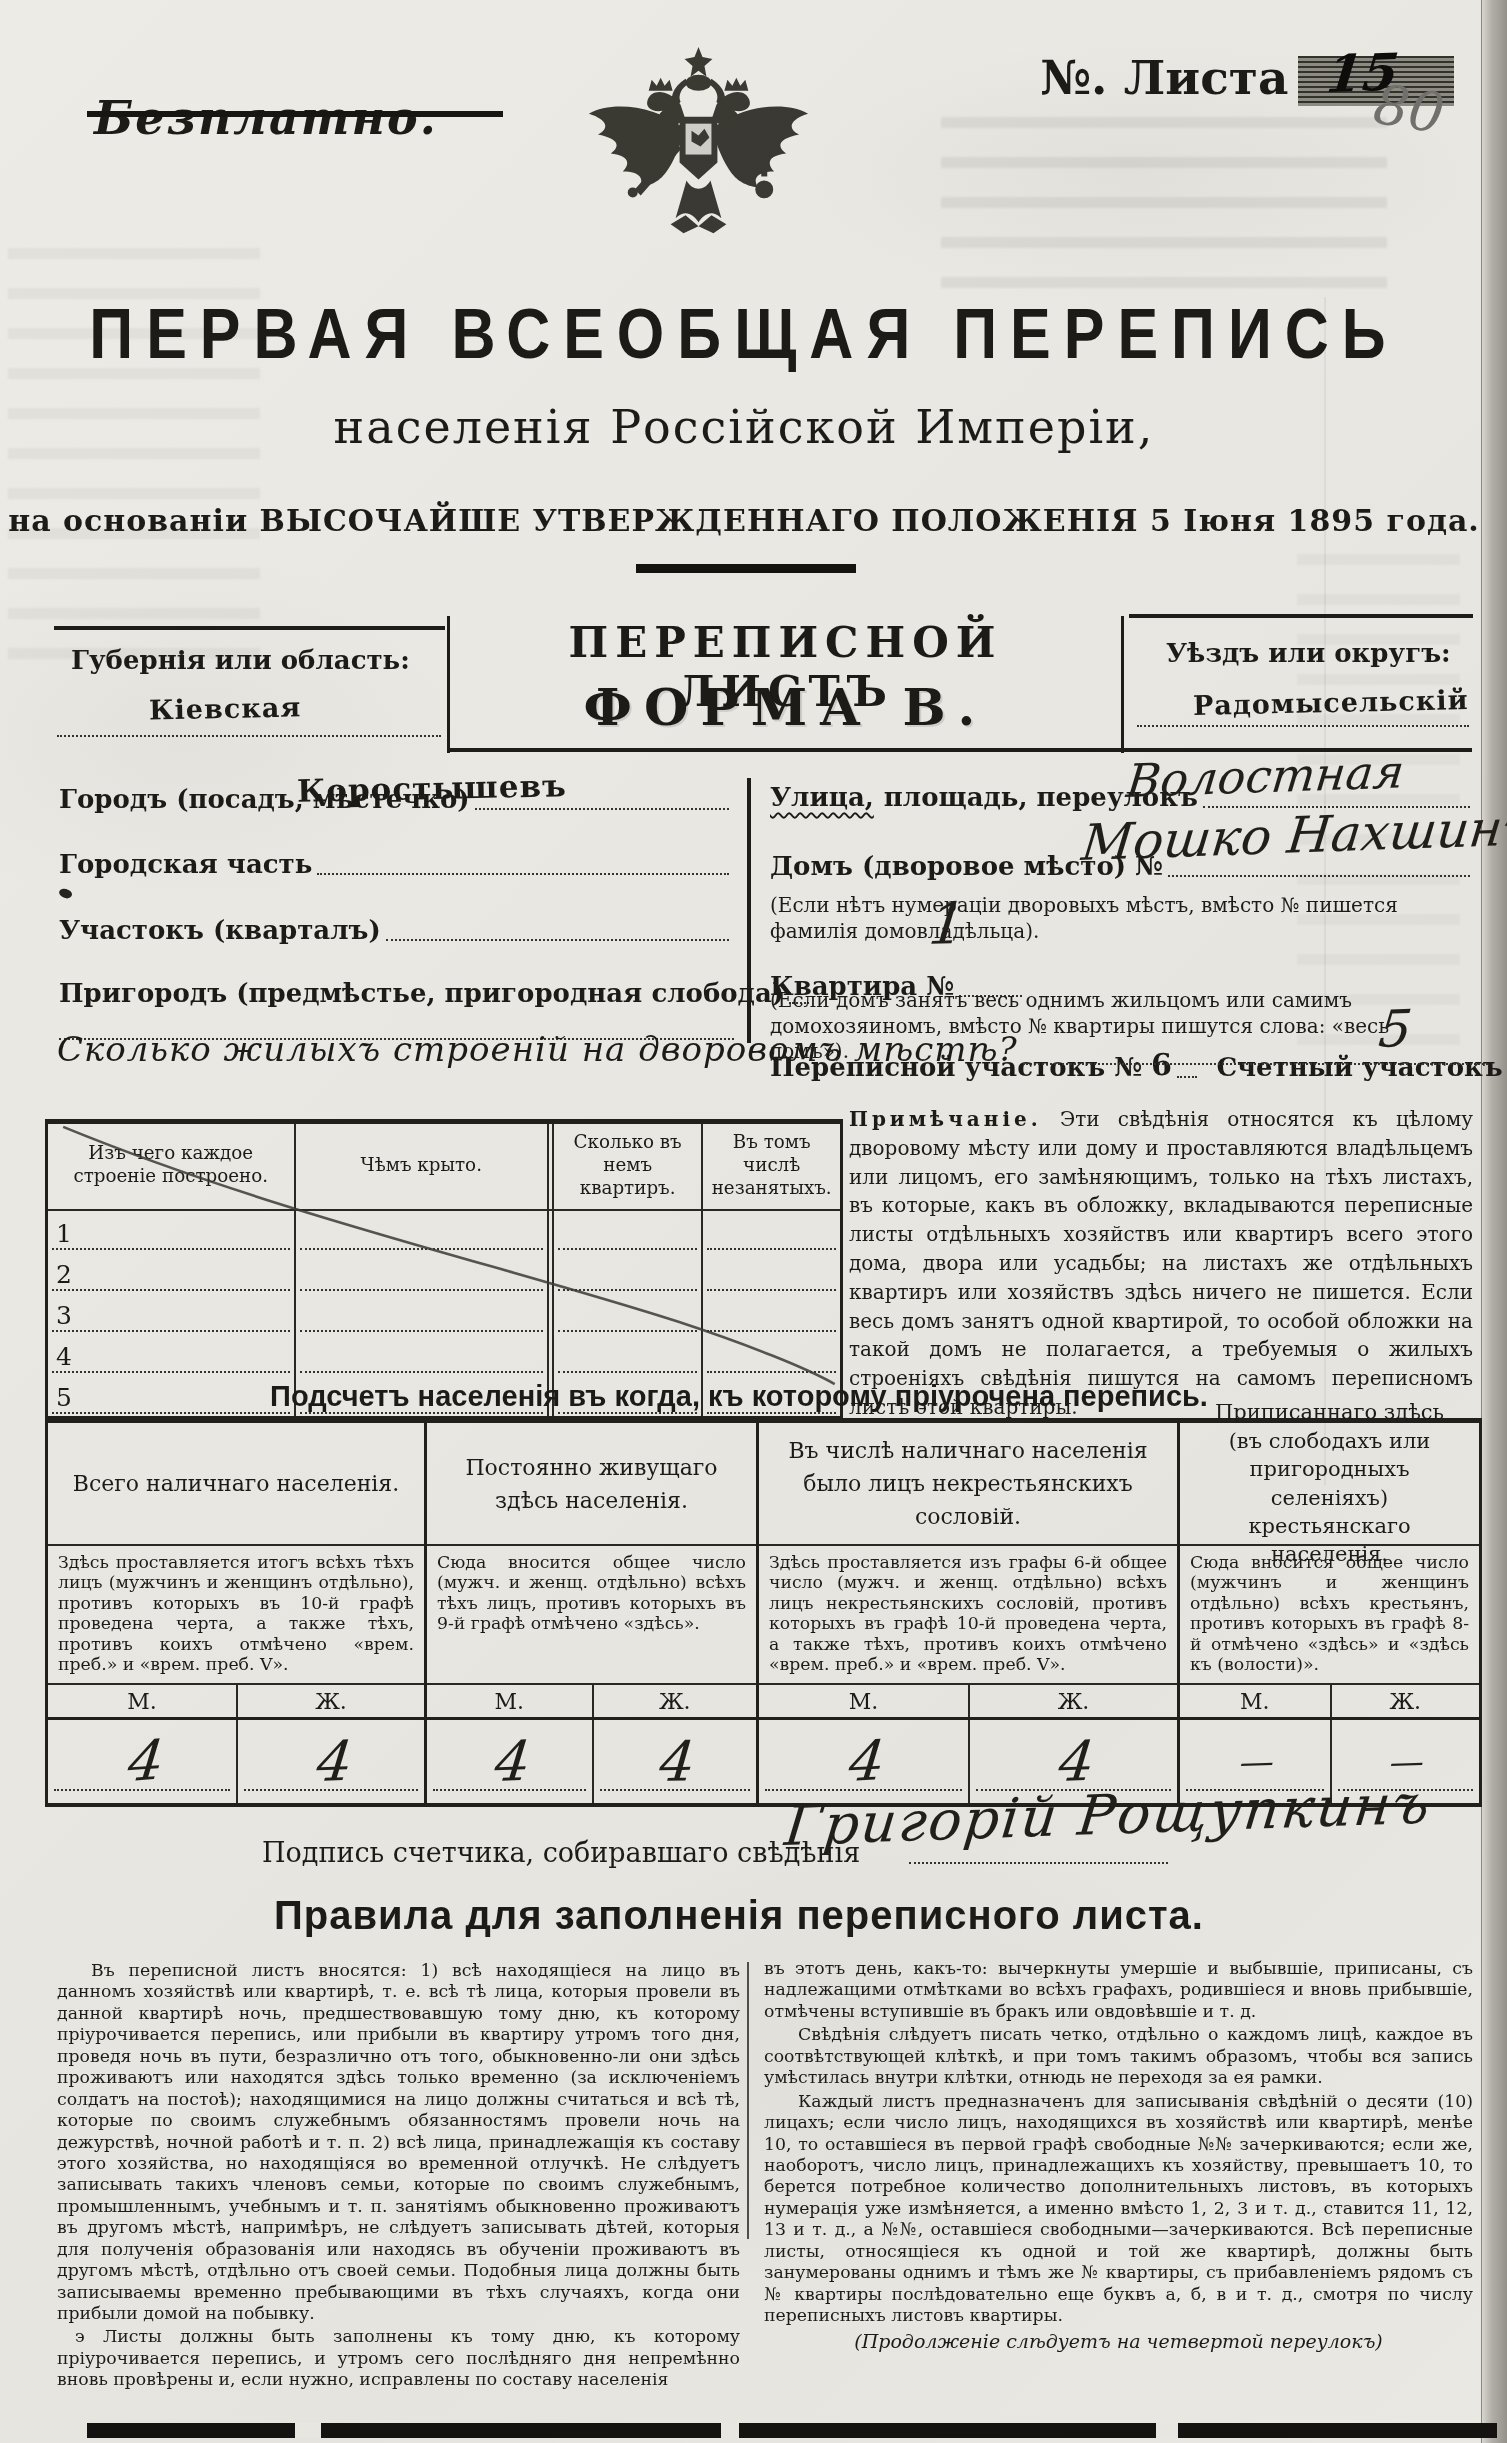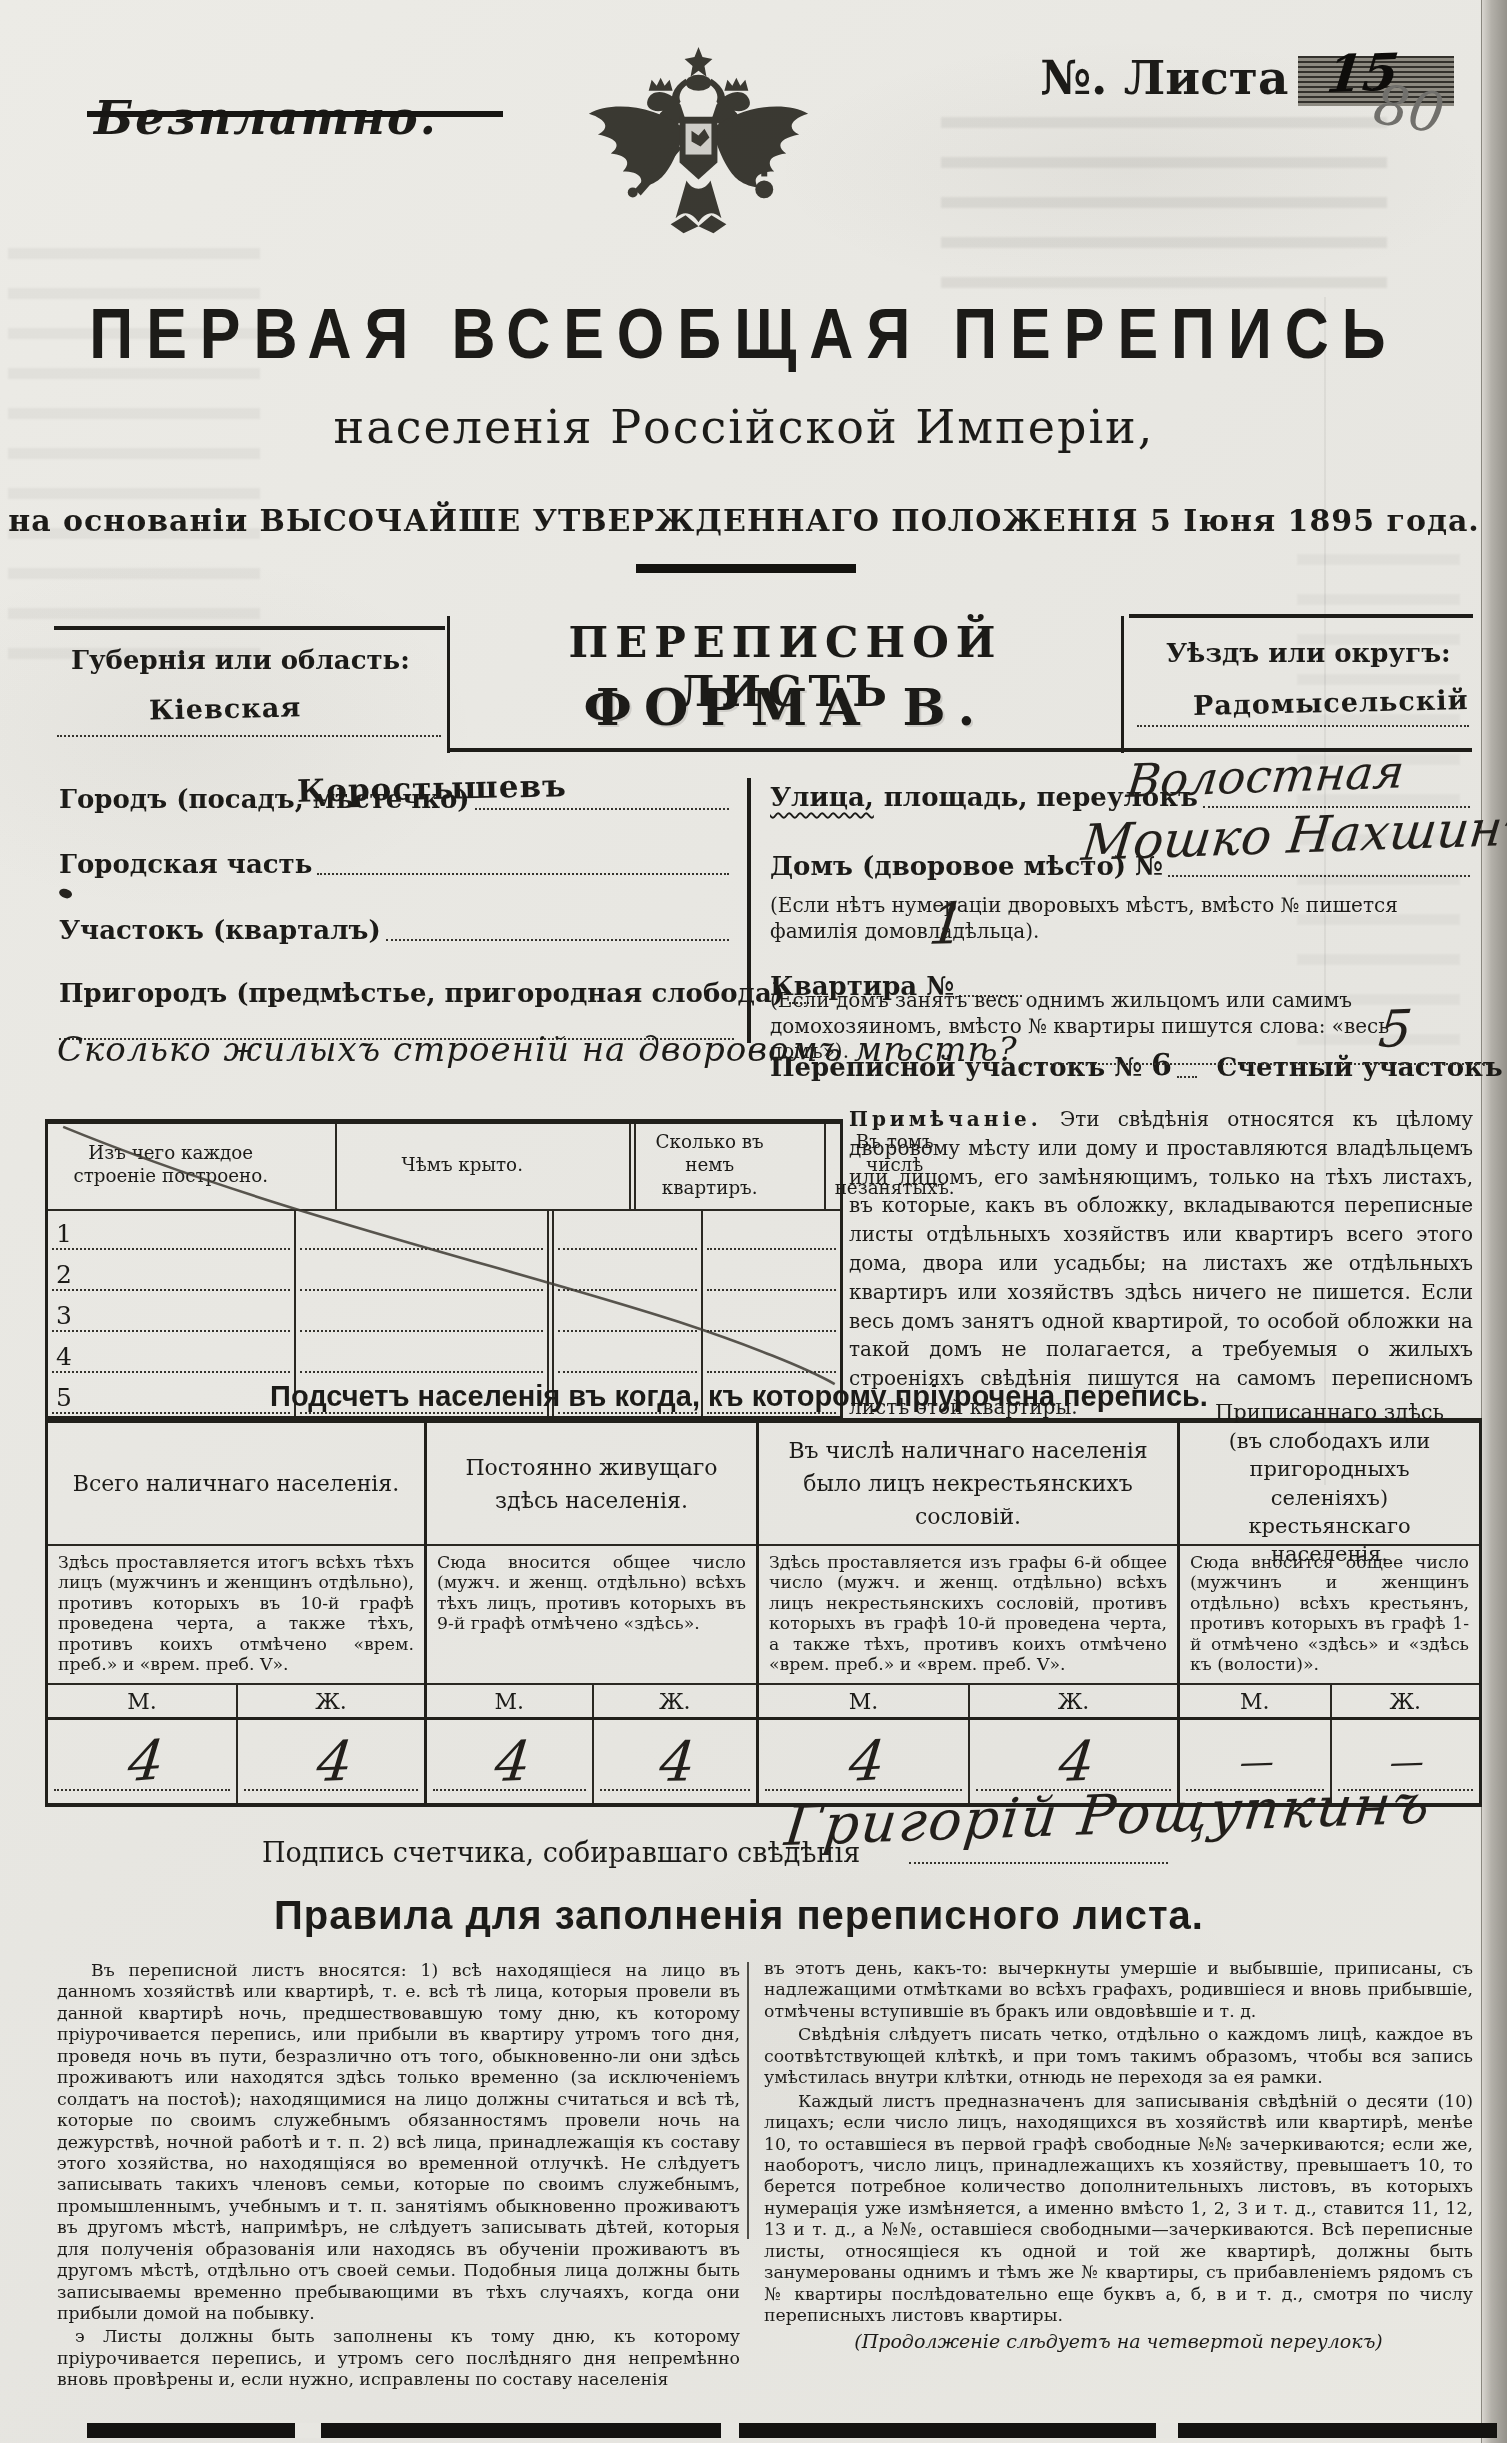--- a/index.html
+++ b/index.html
@@ -41,21 +41,21 @@
   .tbar{left:636px;top:564px;width:220px;height:9px;background:#14130f;}
 
   
   .fh-label{font-weight:700;font-size:26px;}
   .fh-center1{left:450px;top:618px;width:671px;text-align:center;font-size:42px;font-weight:700;letter-spacing:7px;}
   .fh-center2{left:450px;top:677px;width:671px;text-align:center;font-size:51px;font-weight:700;letter-spacing:12px;
     text-shadow:2px 2px 0 rgba(30,28,22,.12);}
 
   
   .btable{left:45px;top:1119px;width:792px;border:3px solid #21201b;border-top-width:5px;background:transparent;}
-  .bhead{display:grid;grid-template-columns:31% 32% 19.5% 17.5%;border-bottom:2px solid #2a2822;gap:41px;}
+  .bhead{display:grid;grid-template-columns:31% 32% 19.5% 17.5%;border-bottom:2px solid #2a2822;}
   .bhead>div{padding:7px 6px 9px;font-size:18.3px;line-height:1.25;text-align:center;display:flex;align-items:center;justify-content:center;}
   .bhead>div+div{border-left:2px solid #2a2822;}
   .bhead>div:nth-child(3){border-left:7px double #2a2822;}
   .brow{display:grid;grid-template-columns:31% 32% 19.5% 17.5%;height:41px;}
   .brow>div{position:relative;}
   .brow>div+div{border-left:2px solid #2a2822;}
   .brow>div:nth-child(3){border-left:7px double #2a2822;}
   .brow .num{position:absolute;left:8px;bottom:4px;font-size:25px;}
   .brow .bdot{position:absolute;left:4px;right:4px;bottom:2px;border-bottom:2.5px dotted #34322c;}
   .bnote{font-size:20px;line-height:1.44;text-align:justify;}
@@ -374,21 +374,21 @@
           </div>
         <div>
             <span class="hand">4</span>
             <span class="vdot"></span>
           </div>
       </div>
     </div>
 
     <div class="cgroup">
       <div class="g-header">Приписаннаго здѣсь (въ слободахъ или пригородныхъ селеніяхъ) крестьянскаго населенія.</div>
-      <div class="g-desc">Сюда вносится общее число (мужчинъ и женщинъ отдѣльно) всѣхъ крестьянъ, противъ которыхъ въ графѣ 1-й отмѣчено «здѣсь» и «здѣсь къ (волости)».</div>
+      <div class="g-desc">Сюда вносится общее число (мужчинъ и женщинъ отдѣльно) всѣхъ крестьянъ, противъ которыхъ въ графѣ 8-й отмѣчено «здѣсь» и «здѣсь къ (волости)».</div>
       <div class="g-mf">
         <div>М.</div>
         <div>Ж.</div>
       </div>
       <div class="g-vals">
         <div>
             <span class="hand dashval">—</span>
             <span class="vdot"></span>
           </div>
         <div>

